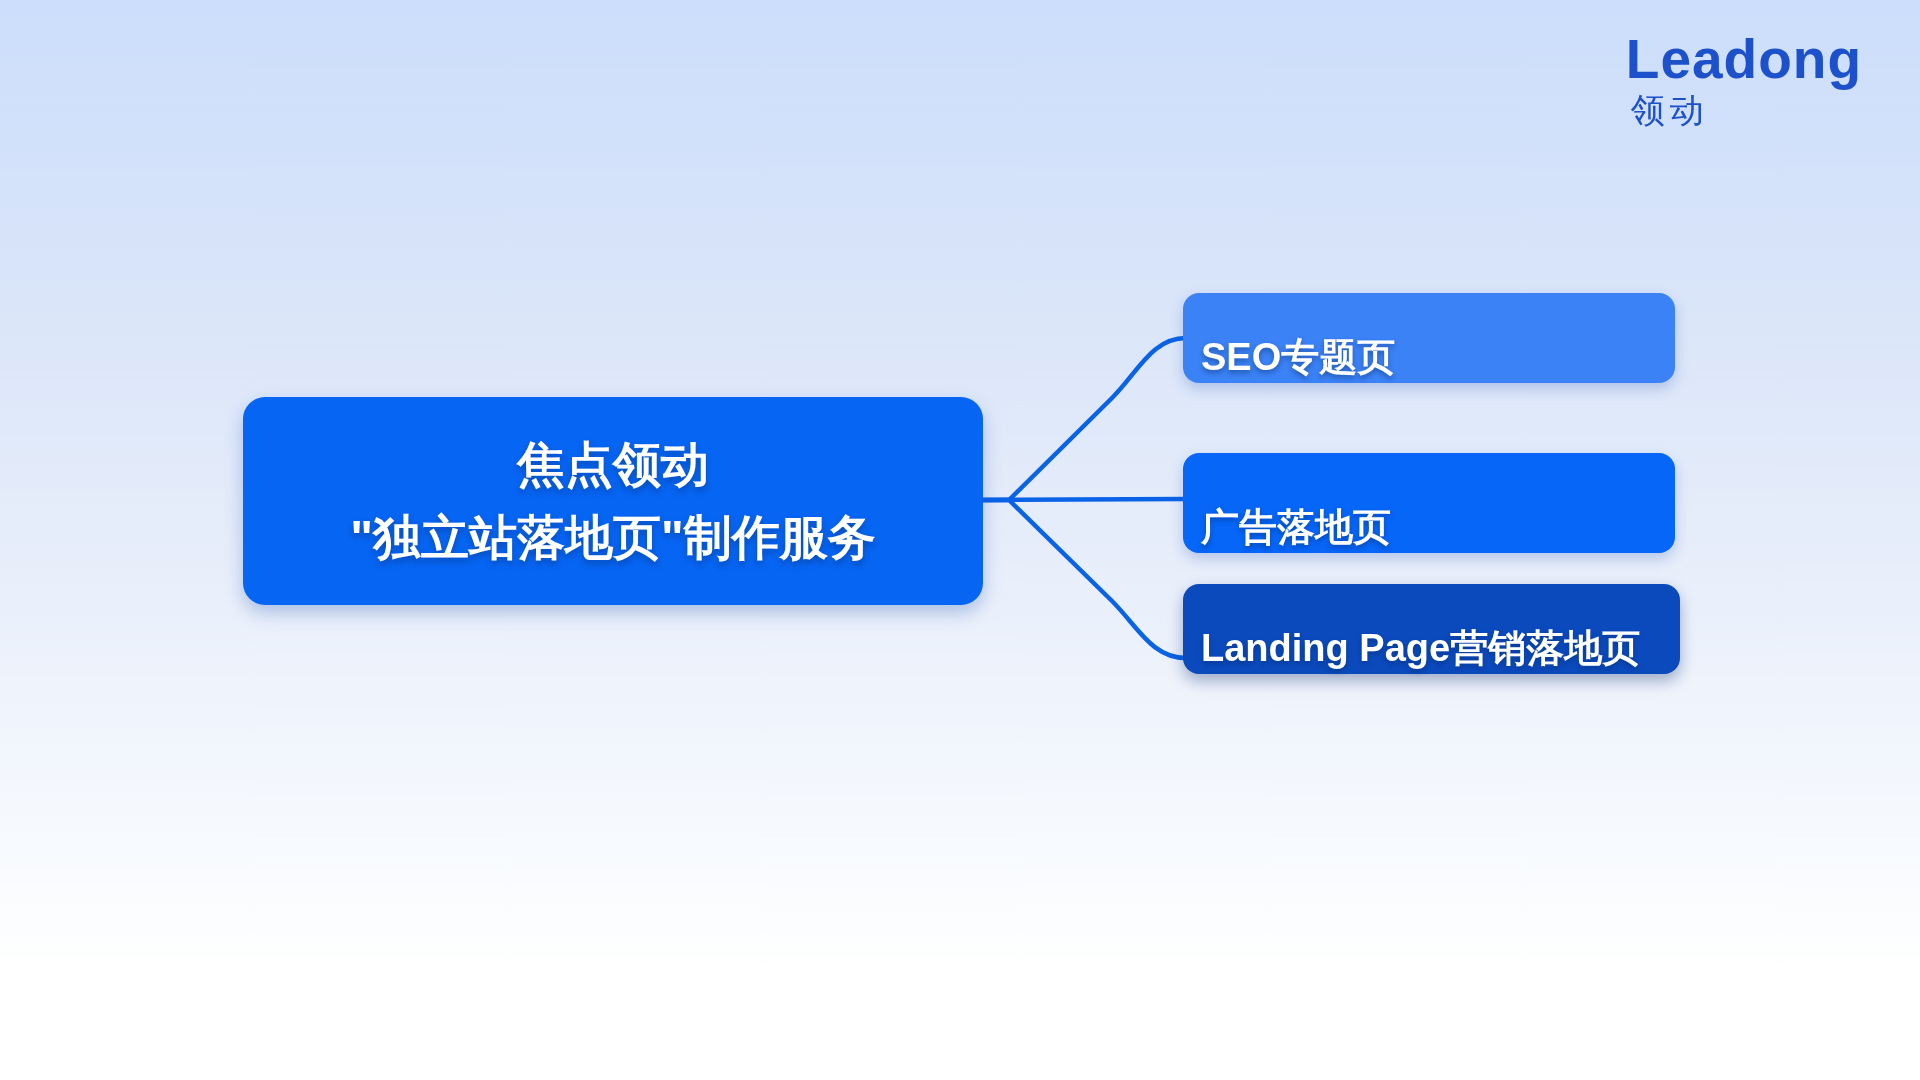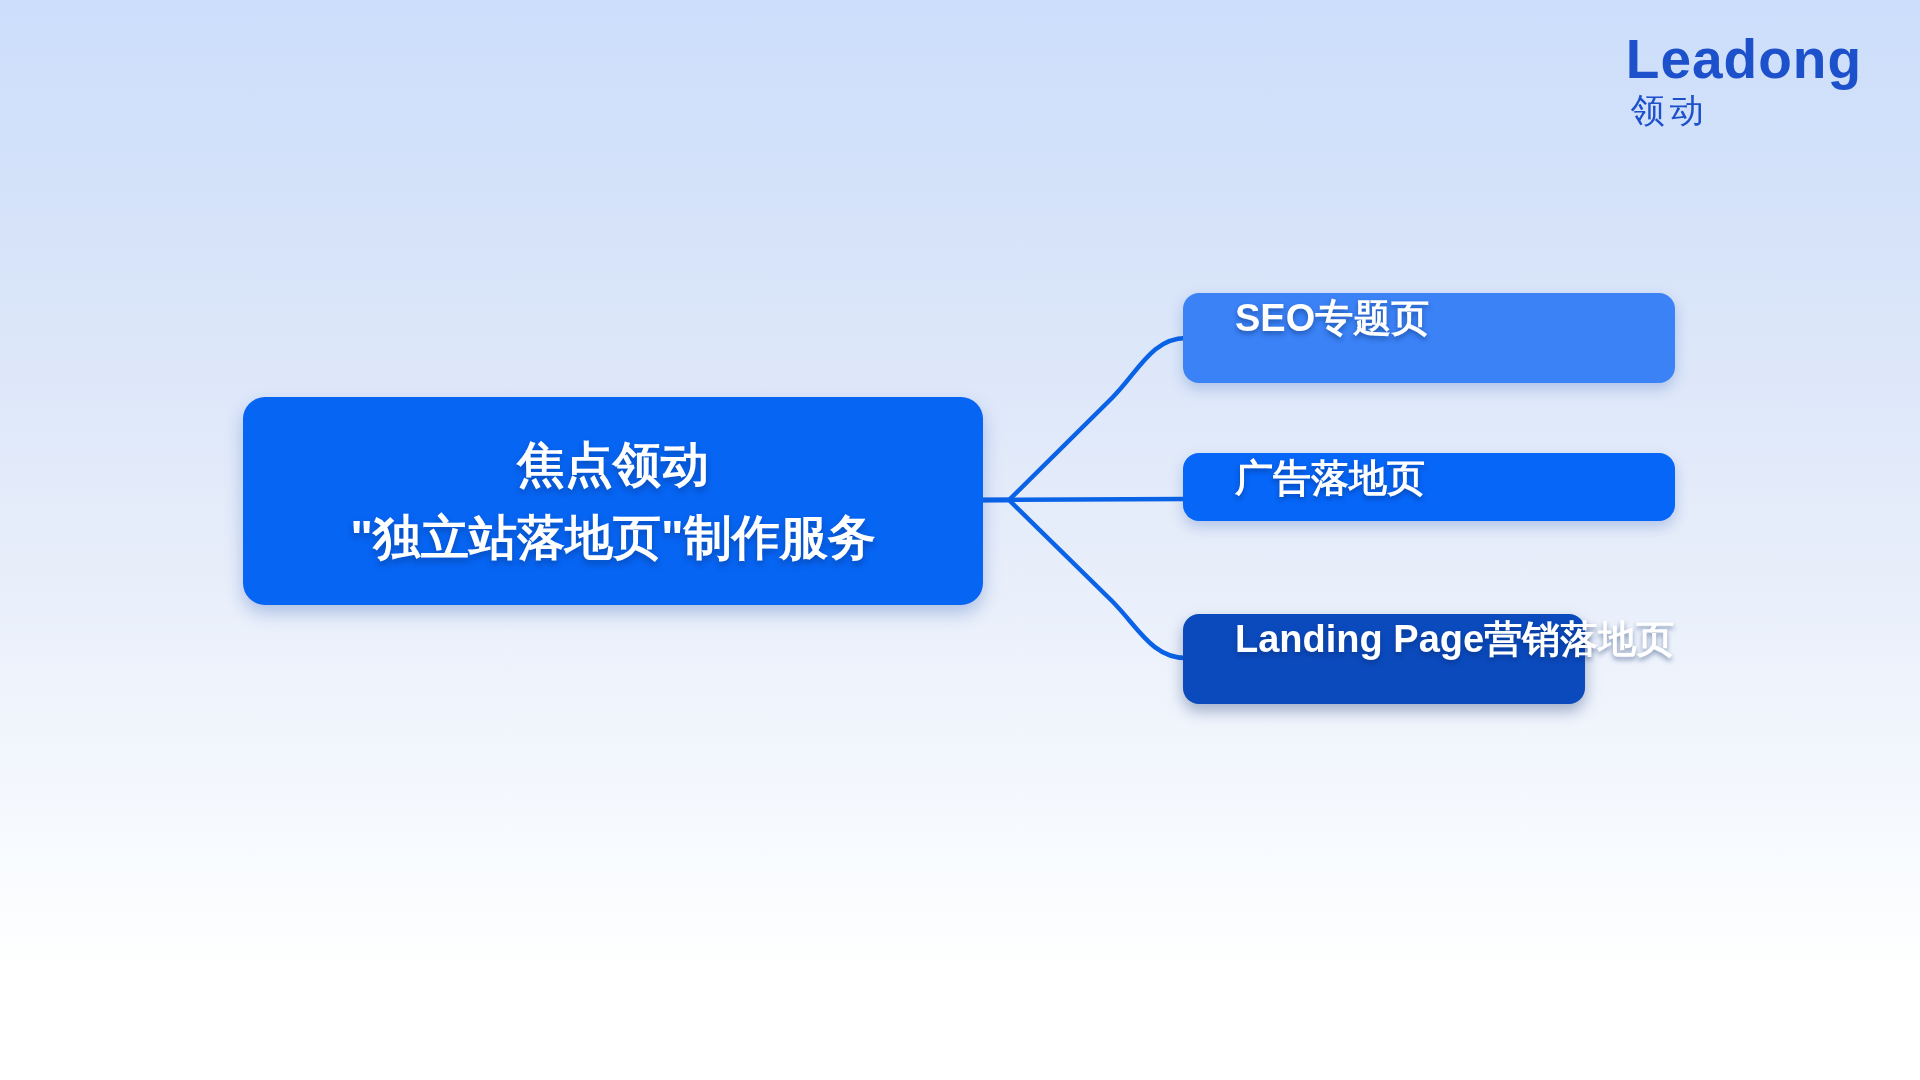--- a/index.html
+++ b/index.html
@@ -50,33 +50,33 @@
     text-align: center;
     text-shadow: 0 4px 6px rgba(7, 40, 100, 0.40);
     white-space: nowrap;
   }
   .child-node {
     position: absolute;
     left: 1183px;
     width: 492px;
     border-radius: 16px;
     display: flex;
-    align-items: flex-start;
-    padding-left: 52px;
+    align-items: flex-end;
+    padding-left: 18px;
     box-sizing: border-box;
     color: #FFFFFF;
     font-weight: 700;
     font-size: 38px;
     text-shadow: 0 3px 5px rgba(7, 40, 100, 0.45);
     white-space: nowrap;
     box-shadow: 0 6px 14px rgba(30, 80, 180, 0.25);
   }
   .child-0 { top: 293px; height: 90px; }
-  .child-1 { top: 453px; height: 68px; }
-  .child-2 { top: 614px; height: 90px; width: 402px; box-shadow: 0 7px 15px rgba(10, 40, 110, 0.35); }
+  .child-1 { top: 453px; height: 100px; }
+  .child-2 { top: 584px; height: 90px; width: 497px; box-shadow: 0 7px 15px rgba(10, 40, 110, 0.35); }
   .logo {
     position: absolute;
     top: 30px;
     right: 58px;
     text-align: left;
     user-select: none;
   }
   .logo-word {
     font-size: 55px;
     font-weight: 700;

